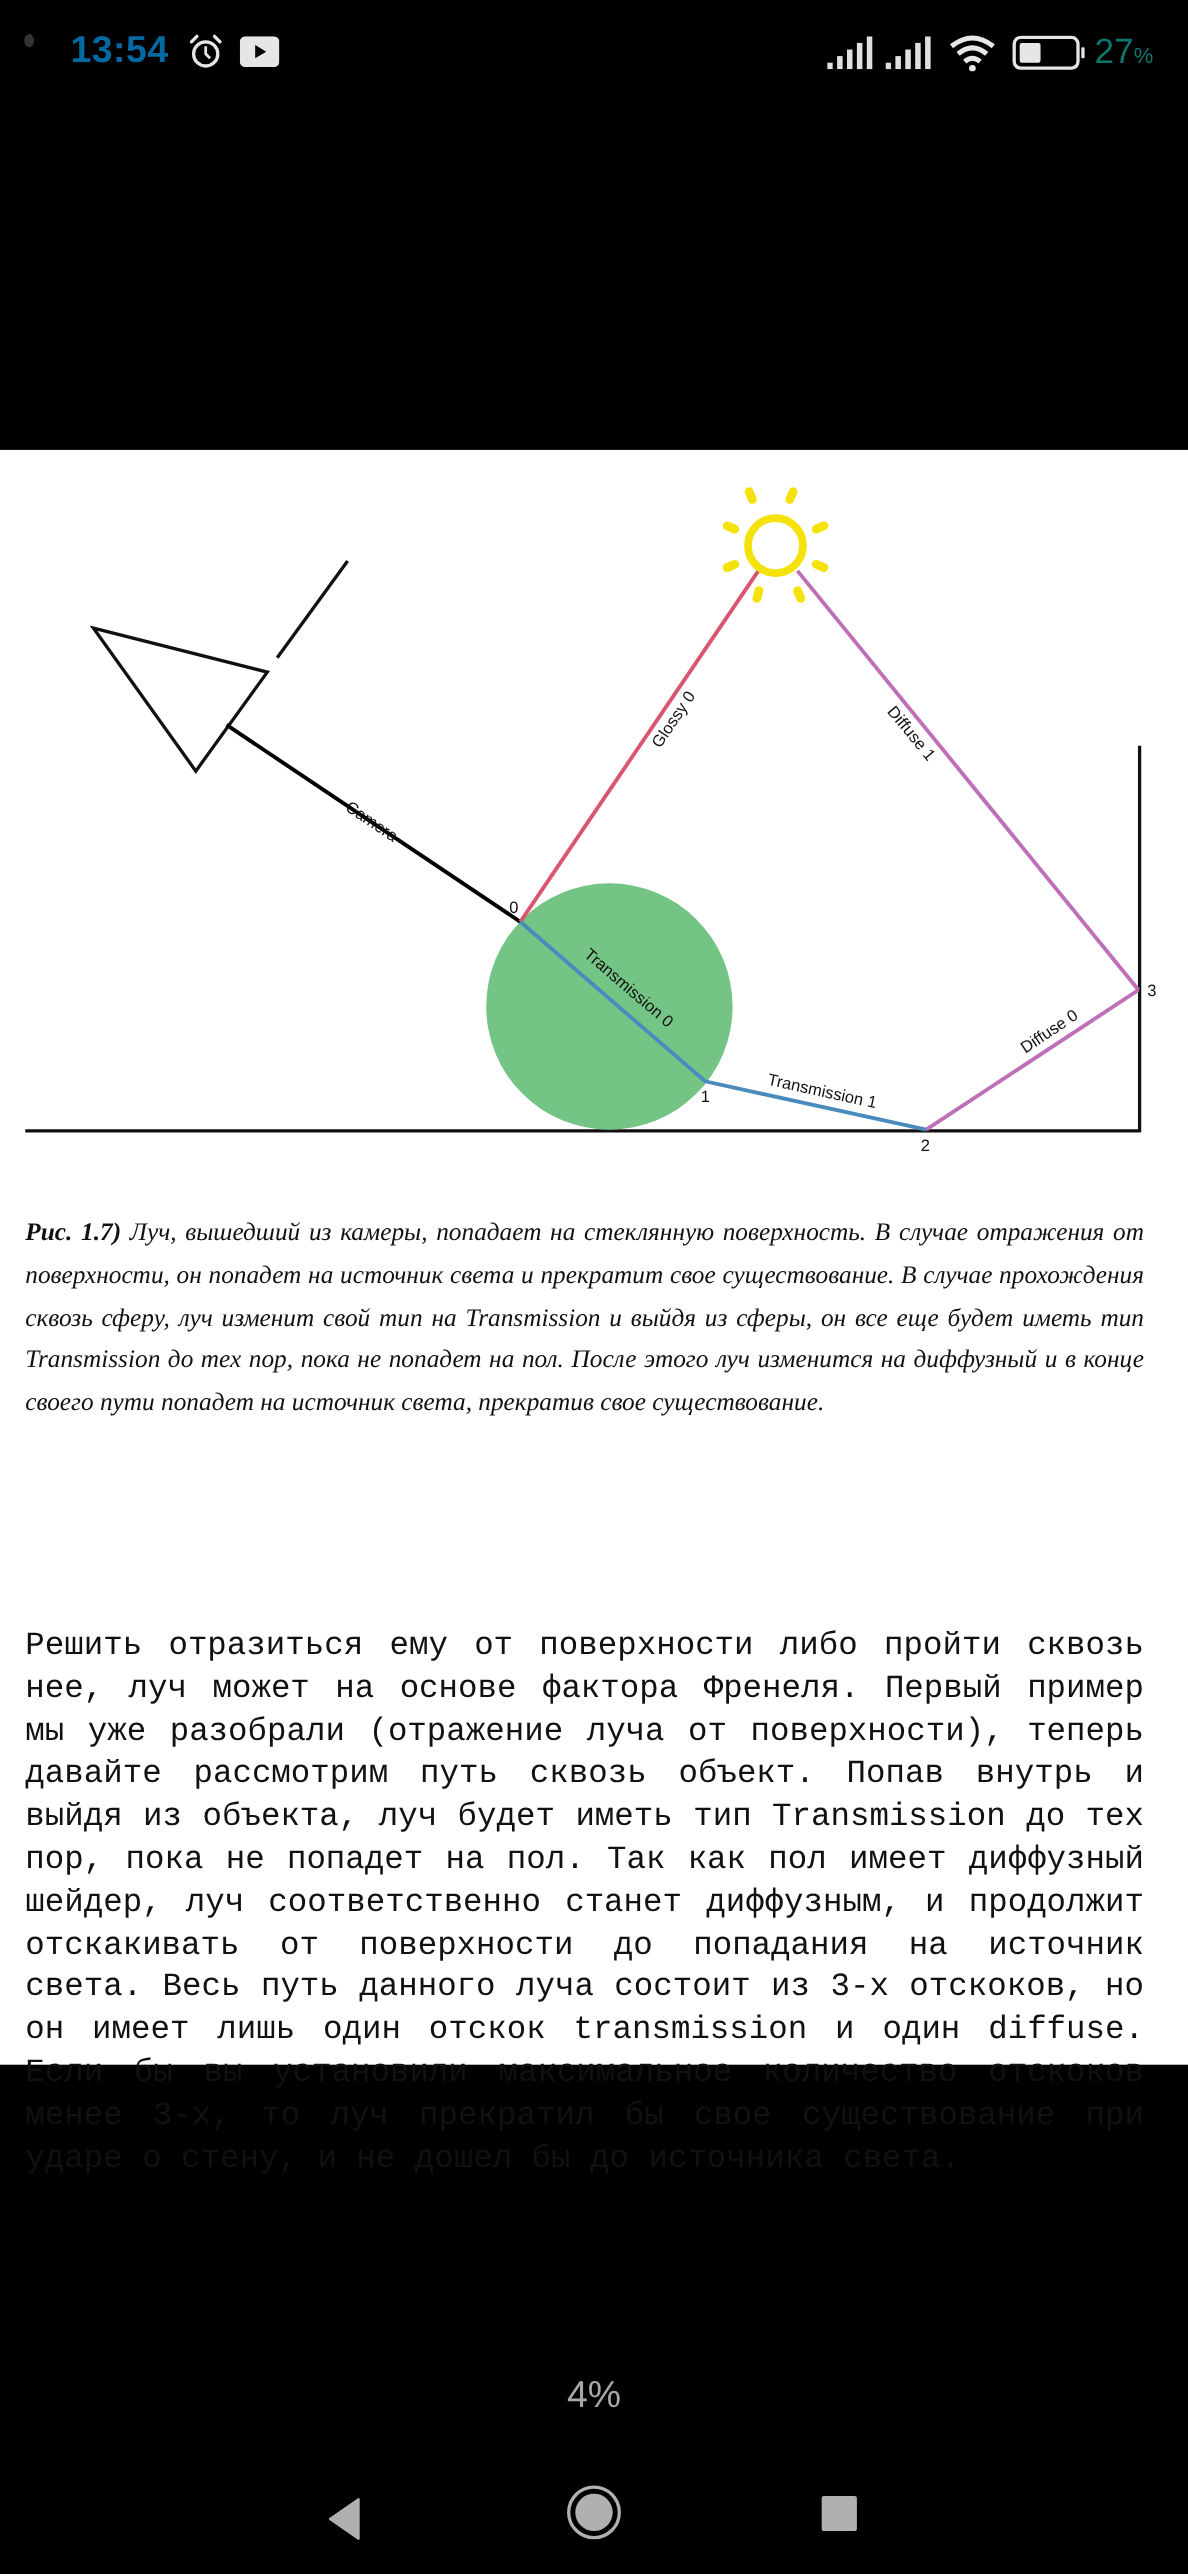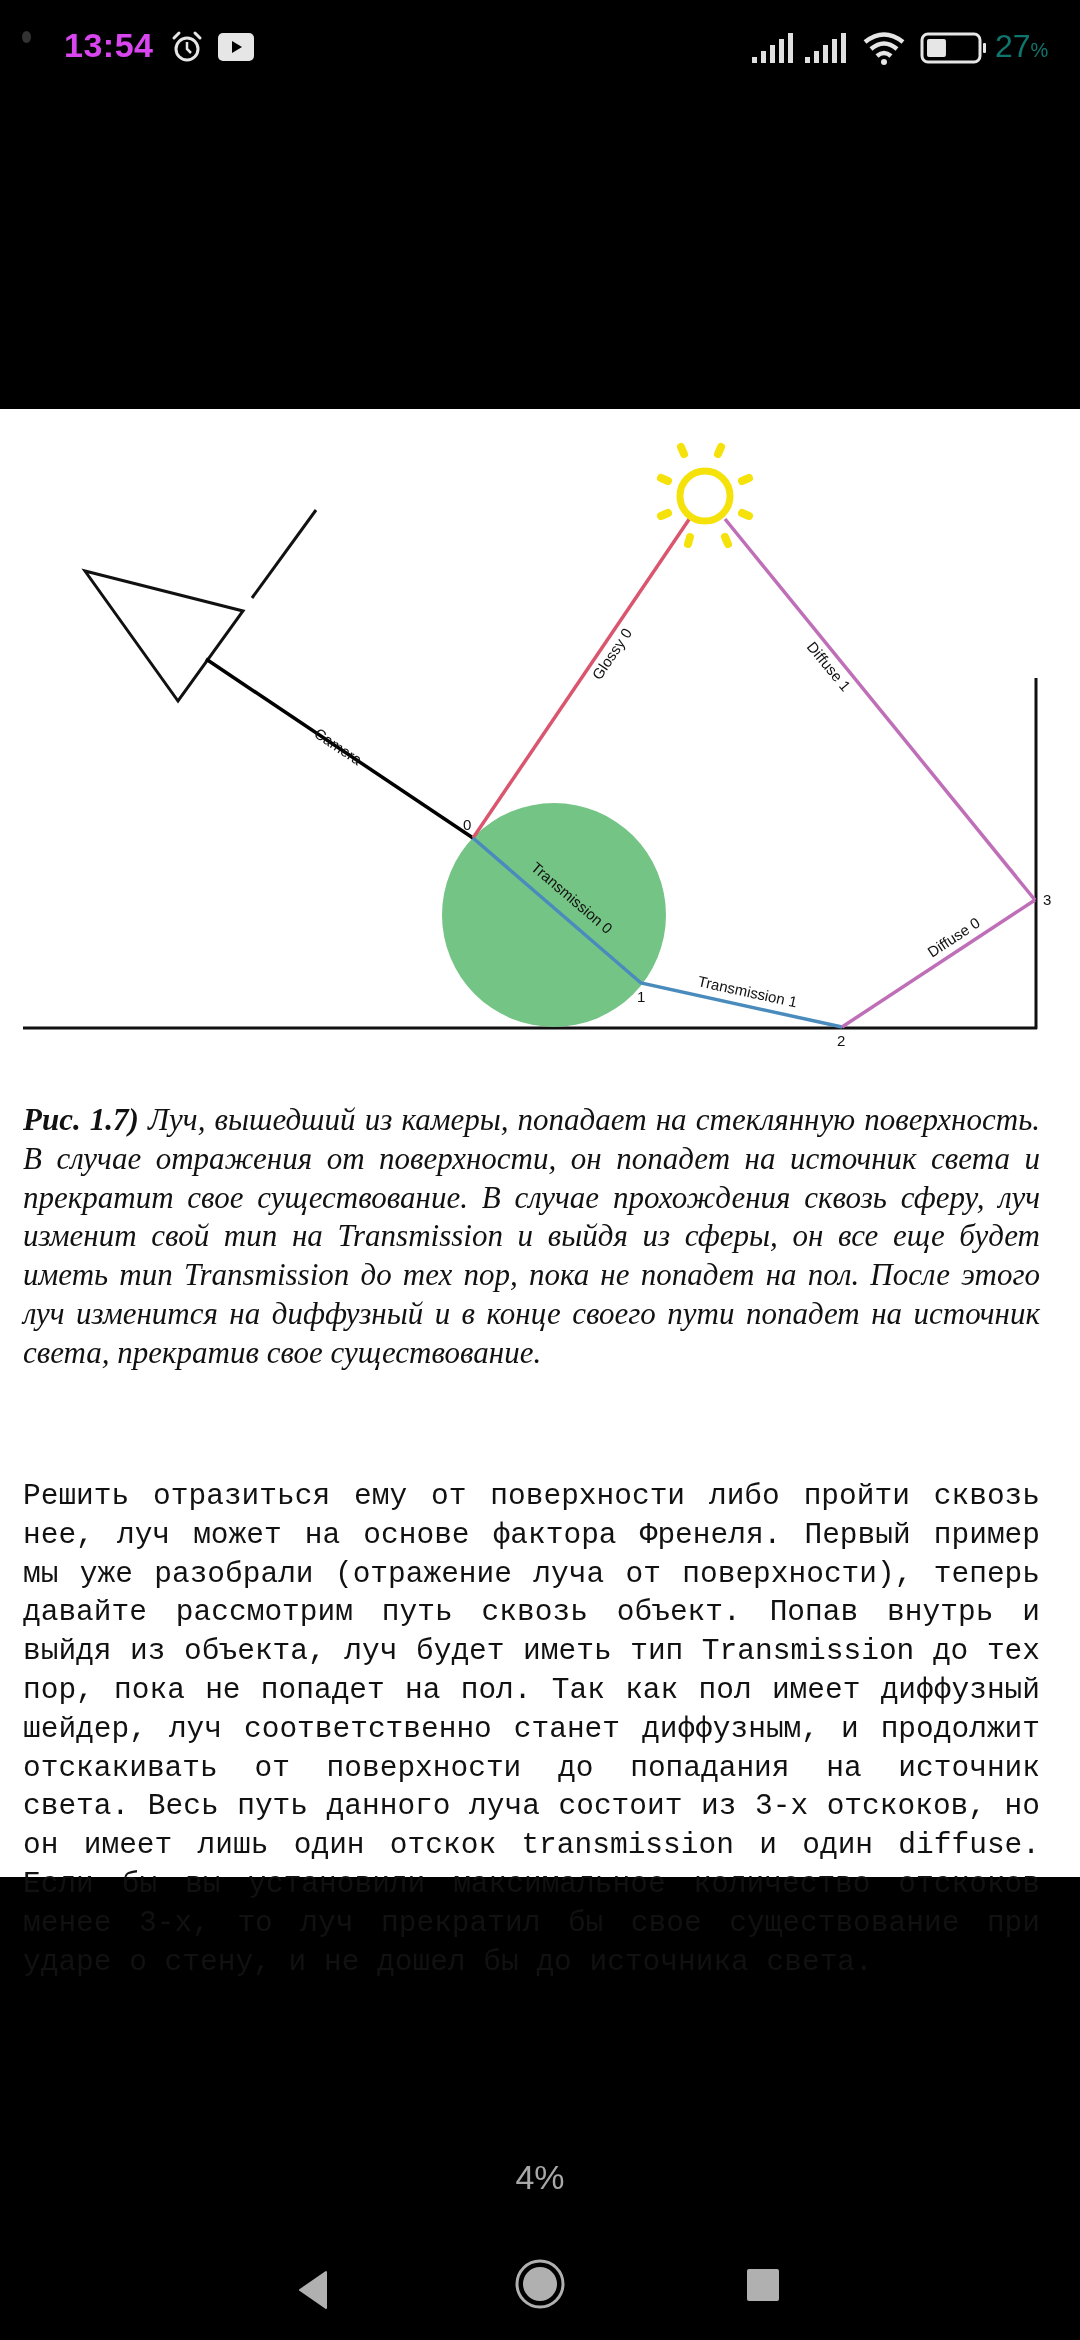--- a/index.html
+++ b/index.html
@@ -1,37 +1,37 @@
 <!DOCTYPE html>
 <html><head>
 <meta charset="utf-8">
 <style>
   html, body { margin: 0; padding: 0; background: #000; }
   body { width: 1080px; height: 2340px; position: relative; overflow: hidden; font-family: "Liberation Sans", sans-serif; }
 
   
   .status-bar { position: absolute; left: 0; top: 0; width: 1080px; height: 96px; color: #e6e6e6; }
   .status-dot { position: absolute; left: 22px; top: 31px; width: 9px; height: 12px; border-radius: 50%; background: #333; }
-  .status-time { position: absolute; left: 64px; top: 26px; font-size: 34px; font-weight: bold; letter-spacing: 0.5px; color: #d946ef; }
+  .status-time { position: absolute; left: 64px; top: 26px; font-size: 34px; font-weight: bold; letter-spacing: 0.5px; color: #0369a1; }
   .status-icon { position: absolute; }
   .alarm-icon { left: 170px; top: 30px; }
   .youtube-icon { left: 218px; top: 33px; }
   .signal1-icon { left: 752px; top: 33px; }
   .signal2-icon { left: 805px; top: 33px; }
   .wifi-icon { left: 862px; top: 31px; }
   .battery-icon { left: 920px; top: 32px; }
   .battery-pct { position: absolute; left: 995px; top: 28px; font-size: 32px; color: #0f766e; }
   .battery-pct small { font-size: 20px; }
 
   
   .page { position: absolute; left: 0; top: 409px; width: 1080px; height: 1468px; background: #fff; }
   .diagram { position: absolute; left: 0; top: 0; }
   .diagram text { font-family: "Liberation Sans", sans-serif; fill: #111; }
 
-  .caption { position: absolute; left: 23px; top: 692px; width: 1017px; font-family: "Liberation Serif", serif; font-style: italic; font-size: 31px; line-height: 38.8px; color: #111; text-align: justify; text-align-last: left; margin: 0; }
+  .caption { position: absolute; left: 23px; top: 692px; width: 1017px; font-family: "Liberation Serif", serif; font-style: italic; font-size: 23px; line-height: 38.8px; color: #111; text-align: justify; text-align-last: left; margin: 0; }
   .caption b { font-weight: bold; }
   .body-text { position: absolute; left: 23px; top: 1068px; width: 1017px; font-family: Liberation Mono, monospace; font-size: 29.5px; line-height: 38.8px; color: #111; text-align: justify; text-align-last: left; margin: 0; }
 
   
   .progress-label { position: absolute; left: 0; width: 1080px; top: 2158px; text-align: center; color: #a8a8a8; font-size: 34px; }
   .nav-bar { position: absolute; left: 0; top: 2230px; width: 1080px; height: 110px; }
   .nav-btn { position: absolute; cursor: pointer; }
   .nav-back { left: 296px; top: 40px; }
   .nav-home { left: 514px; top: 28px; }
   .nav-recent { left: 746px; top: 38px; }

